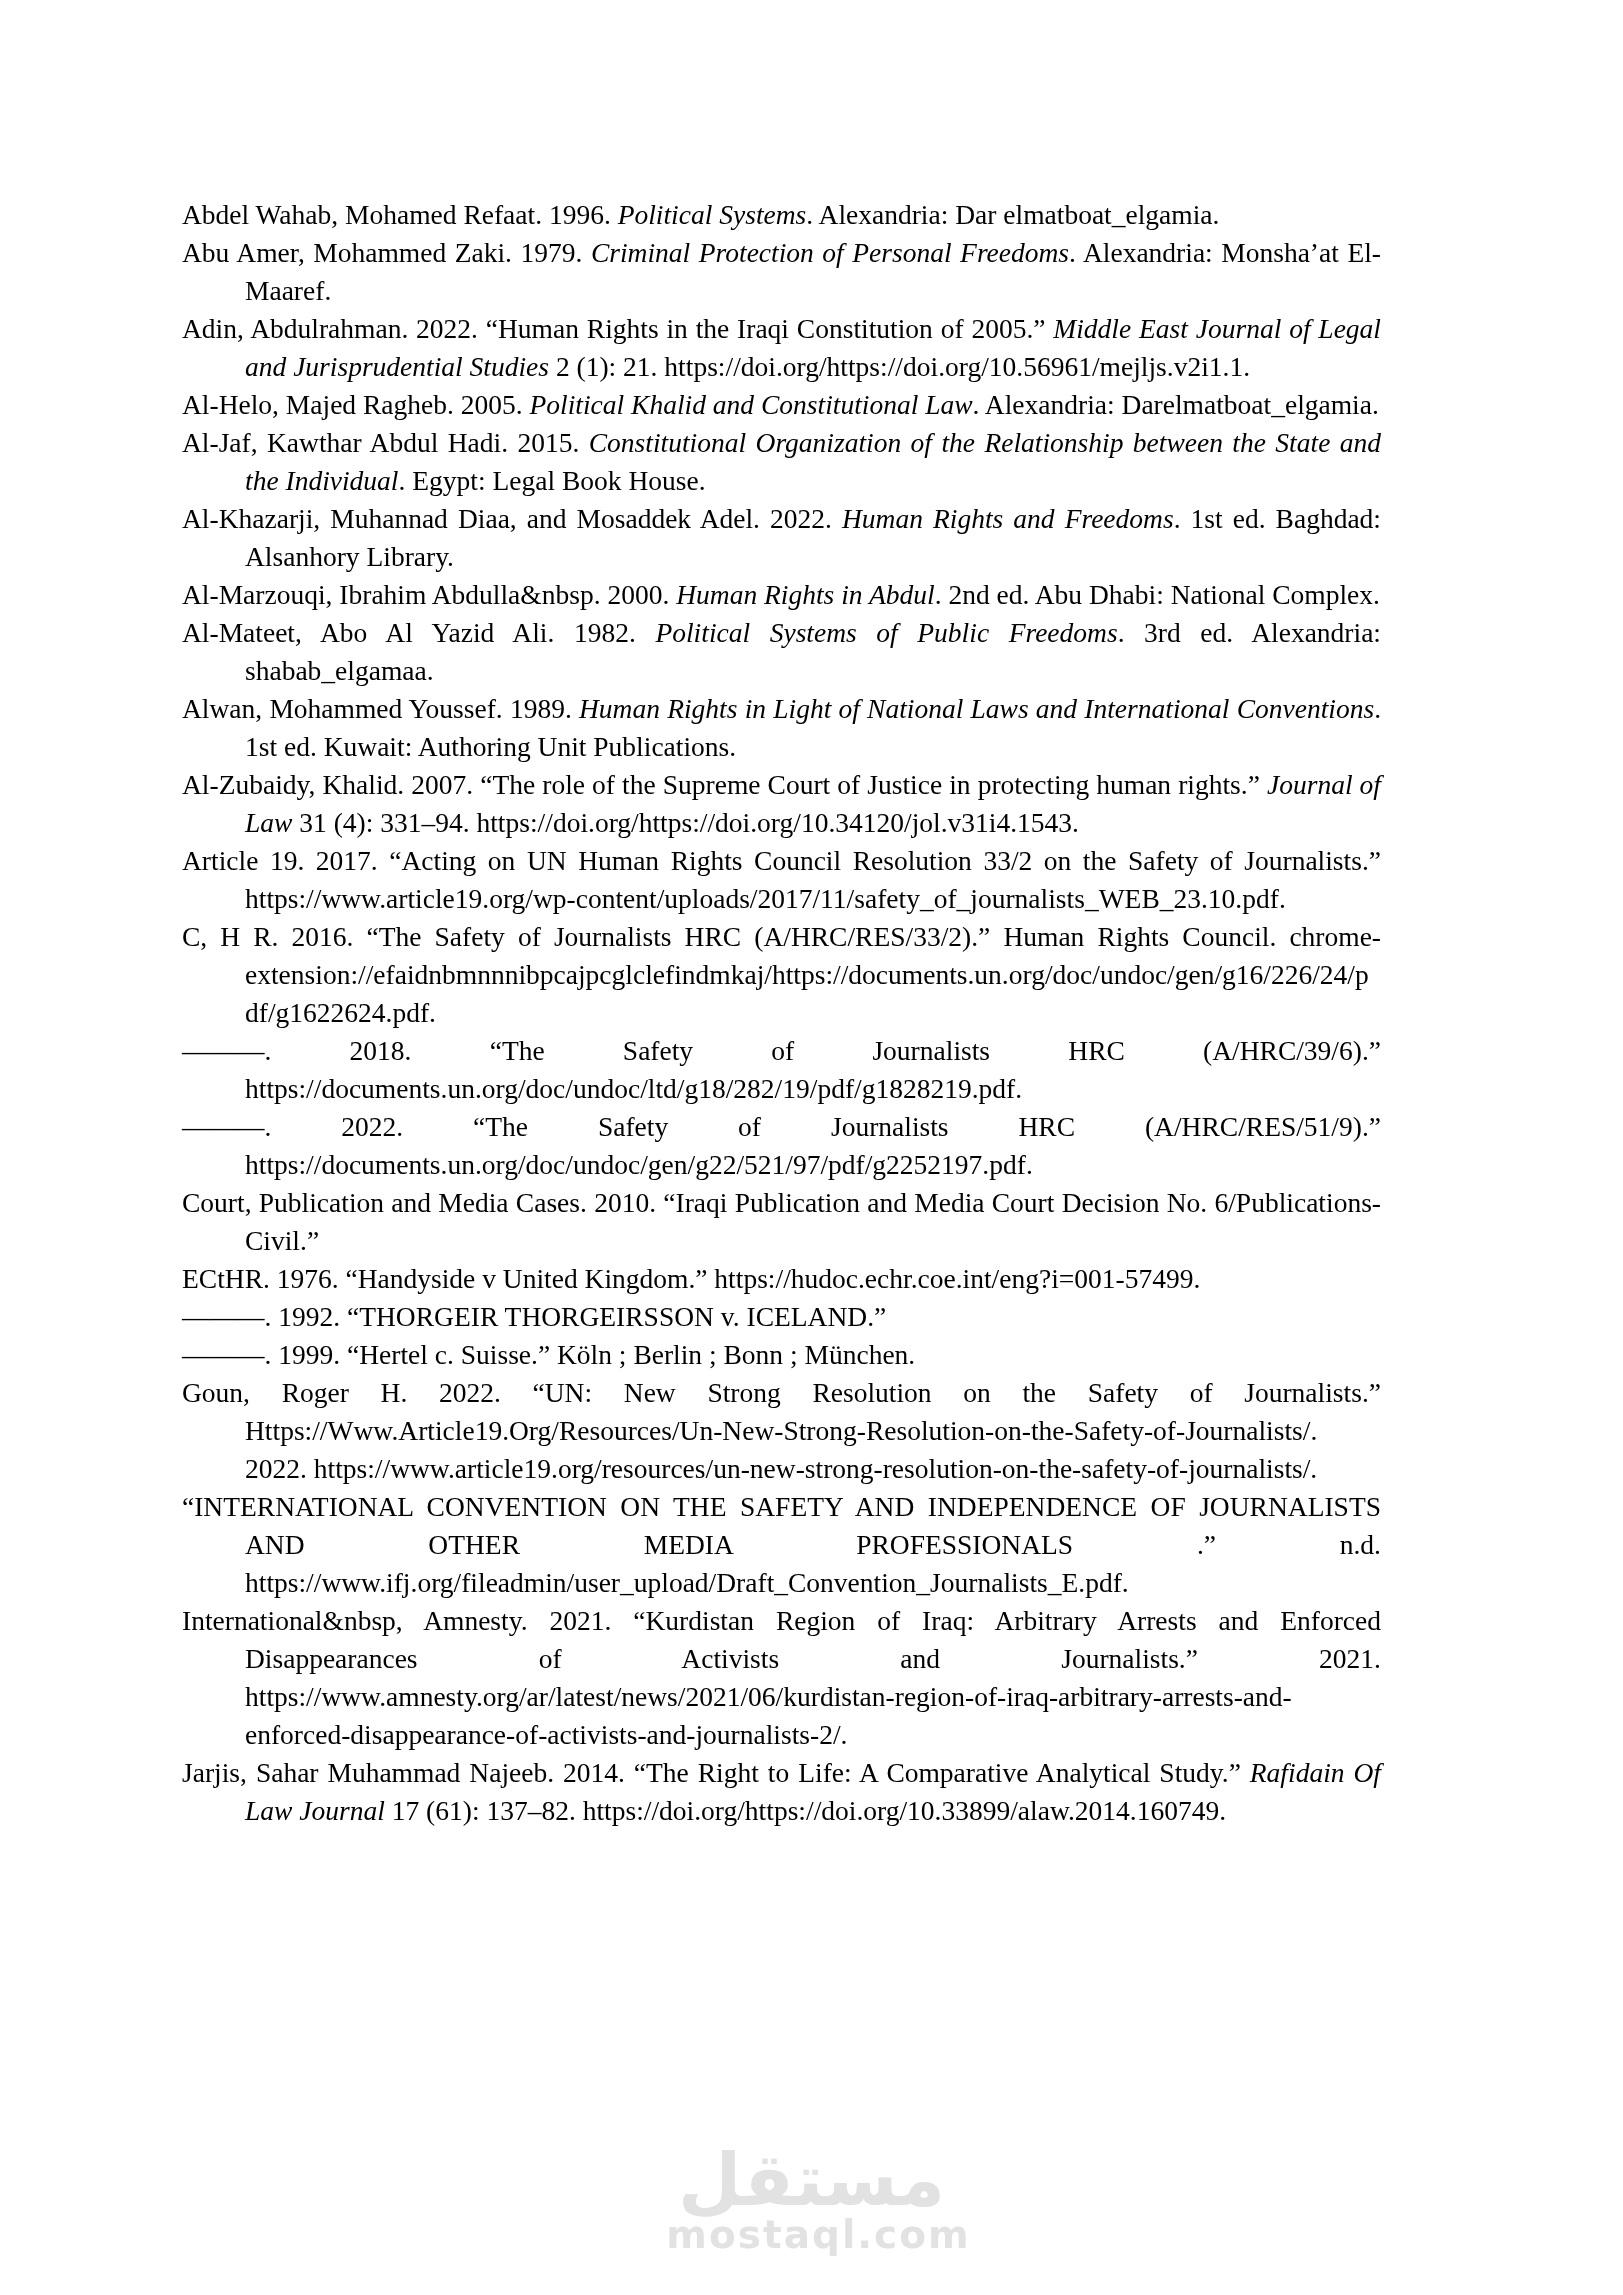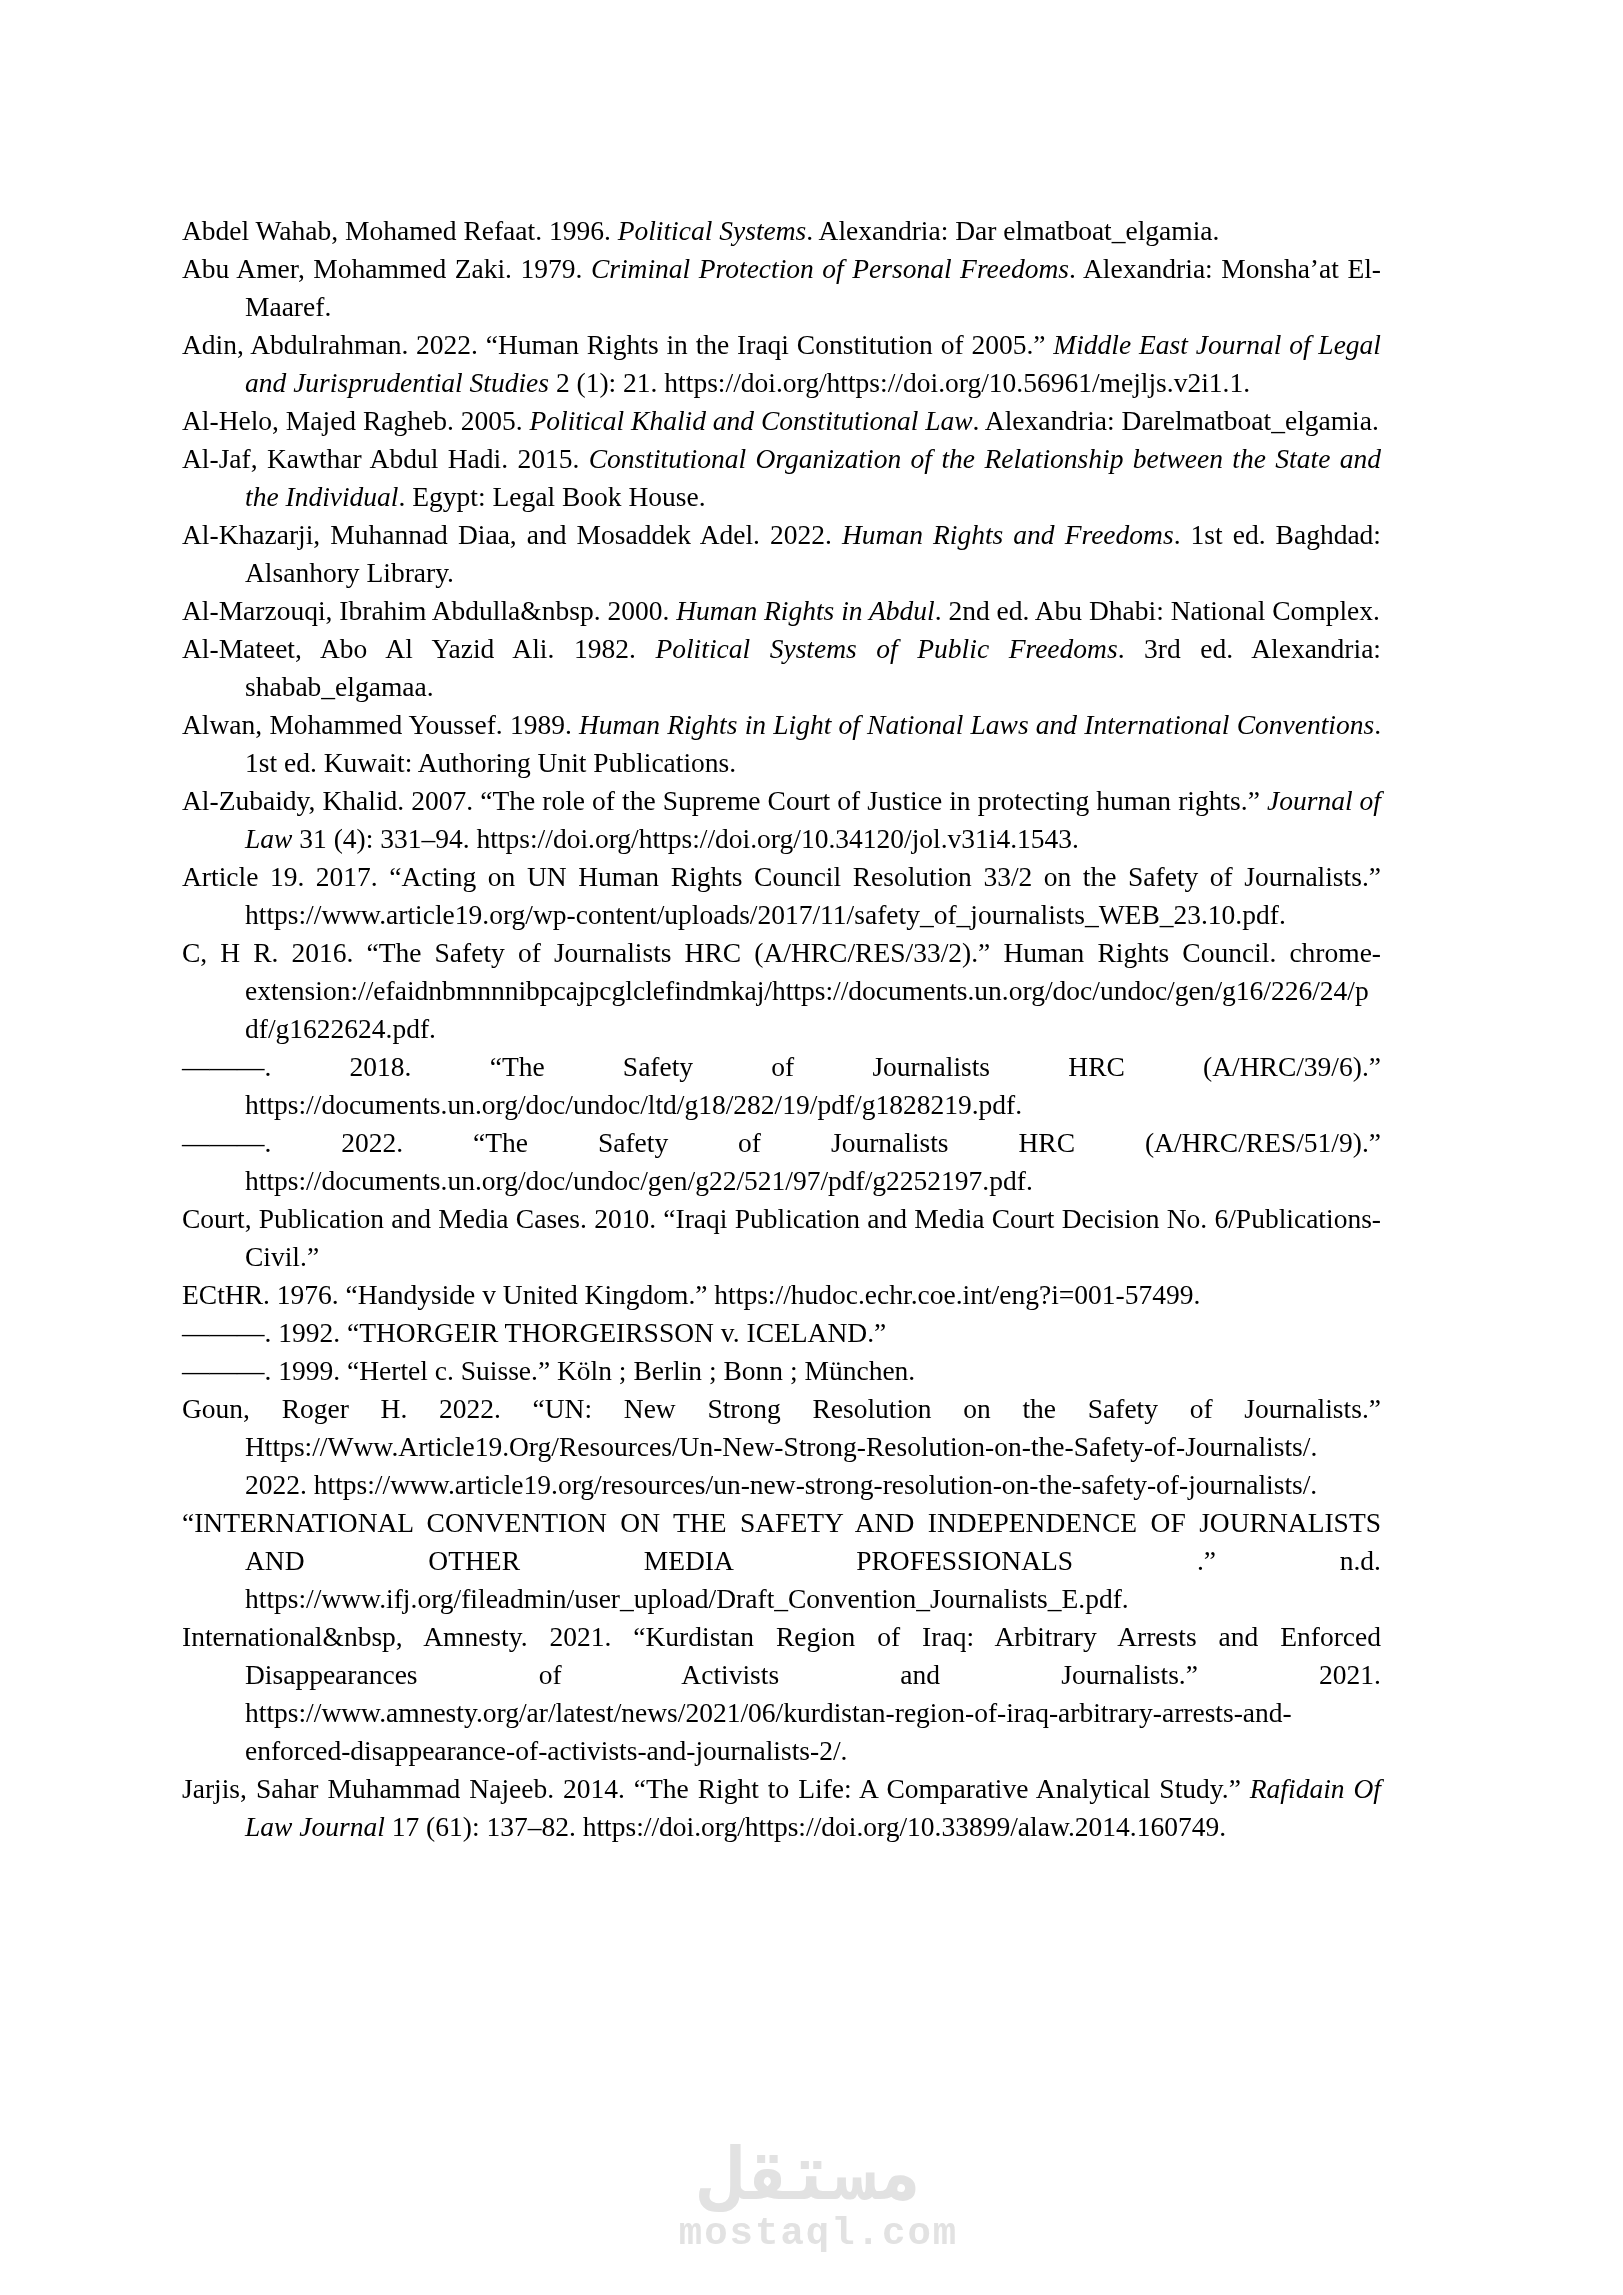--- a/index.html
+++ b/index.html
@@ -11,21 +11,21 @@
     font-family: "Liberation Serif", serif;
   }
   .page {
     position: absolute;
     inset: 0;
     overflow: hidden;
   }
   .refs {
     position: absolute;
     left: 182px;
-    top: 212px;
+    top: 196px;
     width: 1199px;
     color: #000000;
   }
   .ref {
     margin: 0;
     font-size: 27.5px;
     line-height: 38px;
     text-align: justify;
     padding-left: 63px;   
     text-indent: -63px;
@@ -81,19 +81,19 @@
       <p class="ref"><span>Court, Publication and Media Cases. 2010. “Iraqi Publication and Media Court Decision No. 6/Publications-Civil.”</span></p>
       <p class="ref"><span>ECtHR. 1976. “Handyside v United Kingdom.” https://hudoc.echr.coe.int/eng?i=001-57499.</span></p>
       <p class="ref"><span>———. 1992. “THORGEIR THORGEIRSSON v. ICELAND.”</span></p>
       <p class="ref"><span>———. 1999. “Hertel c. Suisse.” Köln ; Berlin ; Bonn ; München.</span></p>
       <p class="ref"><span>Goun, Roger H. 2022. “UN: New Strong Resolution on the Safety of Journalists.” Https://Www.Article19.Org/Resources/Un-New-Strong-Resolution-on-the-Safety-of-Journalists/. 2022. https://www.article19.org/resources/un-new-strong-resolution-on-the-safety-of-journalists/.</span></p>
       <p class="ref"><span>“INTERNATIONAL CONVENTION ON THE SAFETY AND INDEPENDENCE OF JOURNALISTS AND OTHER MEDIA PROFESSIONALS .” n.d. https://www.ifj.org/fileadmin/user_upload/Draft_Convention_Journalists_E.pdf.</span></p>
       <p class="ref"><span>International&amp;nbsp, Amnesty. 2021. “Kurdistan Region of Iraq: Arbitrary Arrests and Enforced Disappearances of Activists and Journalists.” 2021. https://www.amnesty.org/ar/latest/news/2021/06/kurdistan-region-of-iraq-arbitrary-arrests-and-enforced-disappearance-of-activists-and-journalists-2/.</span></p>
       <p class="ref"><span>Jarjis, Sahar Muhammad Najeeb. 2014. “The Right to Life: A Comparative Analytical Study.” </span><span class="it">Rafidain Of Law Journal</span><span> 17 (61): 137–82. https://doi.org/https://doi.org/10.33899/alaw.2014.160749.</span></p>
     </div>
 
-  <div class="watermark" style="color: rgb(226, 226, 226); font-family: Liberation Mono, monospace;">
+  <div class="watermark" style="color: rgb(226, 226, 226);">
     <span class="wm-ar">مستقل</span>
     <span class="wm-domain">mostaql.com</span>
   </div>
 
 </div>
 
 
 </body></html>

